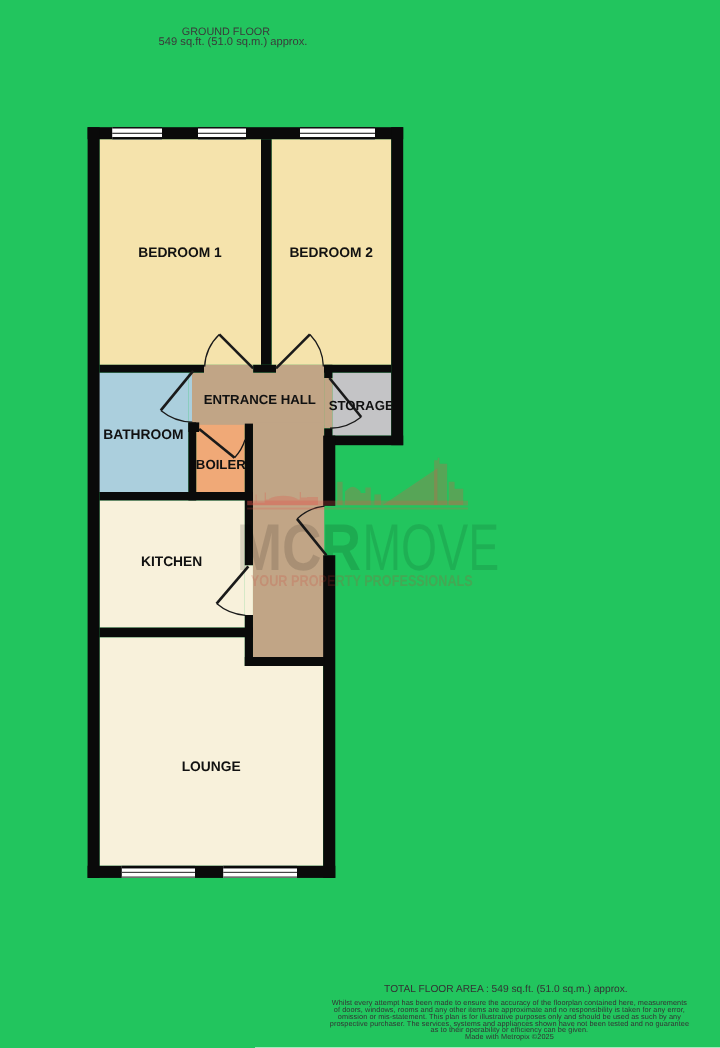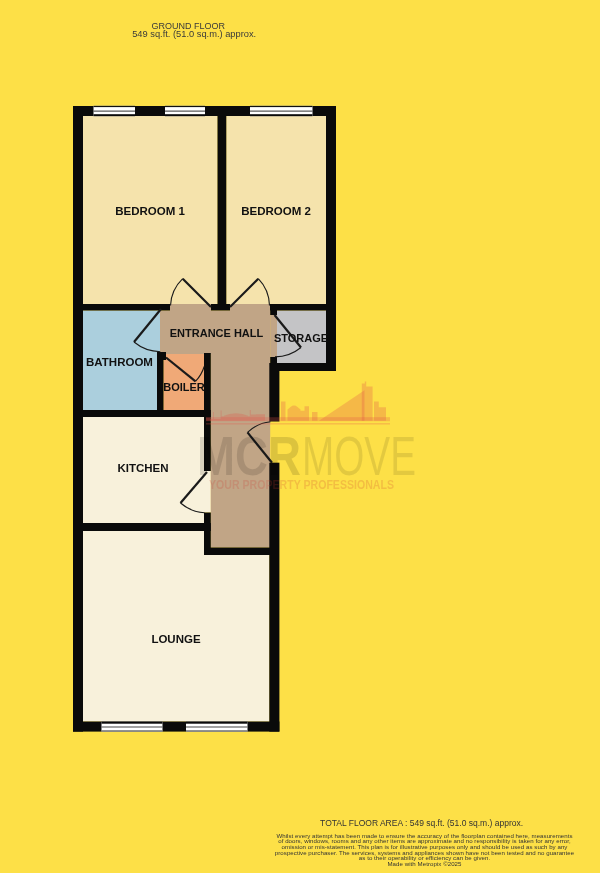--- a/index.html
+++ b/index.html
@@ -1,16 +1,16 @@
 <!DOCTYPE html>
 <html><head>
 <meta charset="utf-8">
 <style>
 html,body{margin:0;padding:0;background:#ffffff;}
-#page{position:relative;width:600px;height:873px;background:#fde047;overflow:hidden;
+#page{position:relative;width:600px;height:873px;background:#22c55e;overflow:hidden;
 font-family:"Liberation Sans",sans-serif;}
 svg{position:absolute;top:0;left:0;}
 </style>
 </head>
 <body>
 <div id="page">
 <svg width="600" height="873" viewBox="0 0 600 873">
 
   <g>
     <text x="188.3" y="28.9" font-size="9" fill="#3a3a3a" text-anchor="middle">GROUND FLOOR</text>

